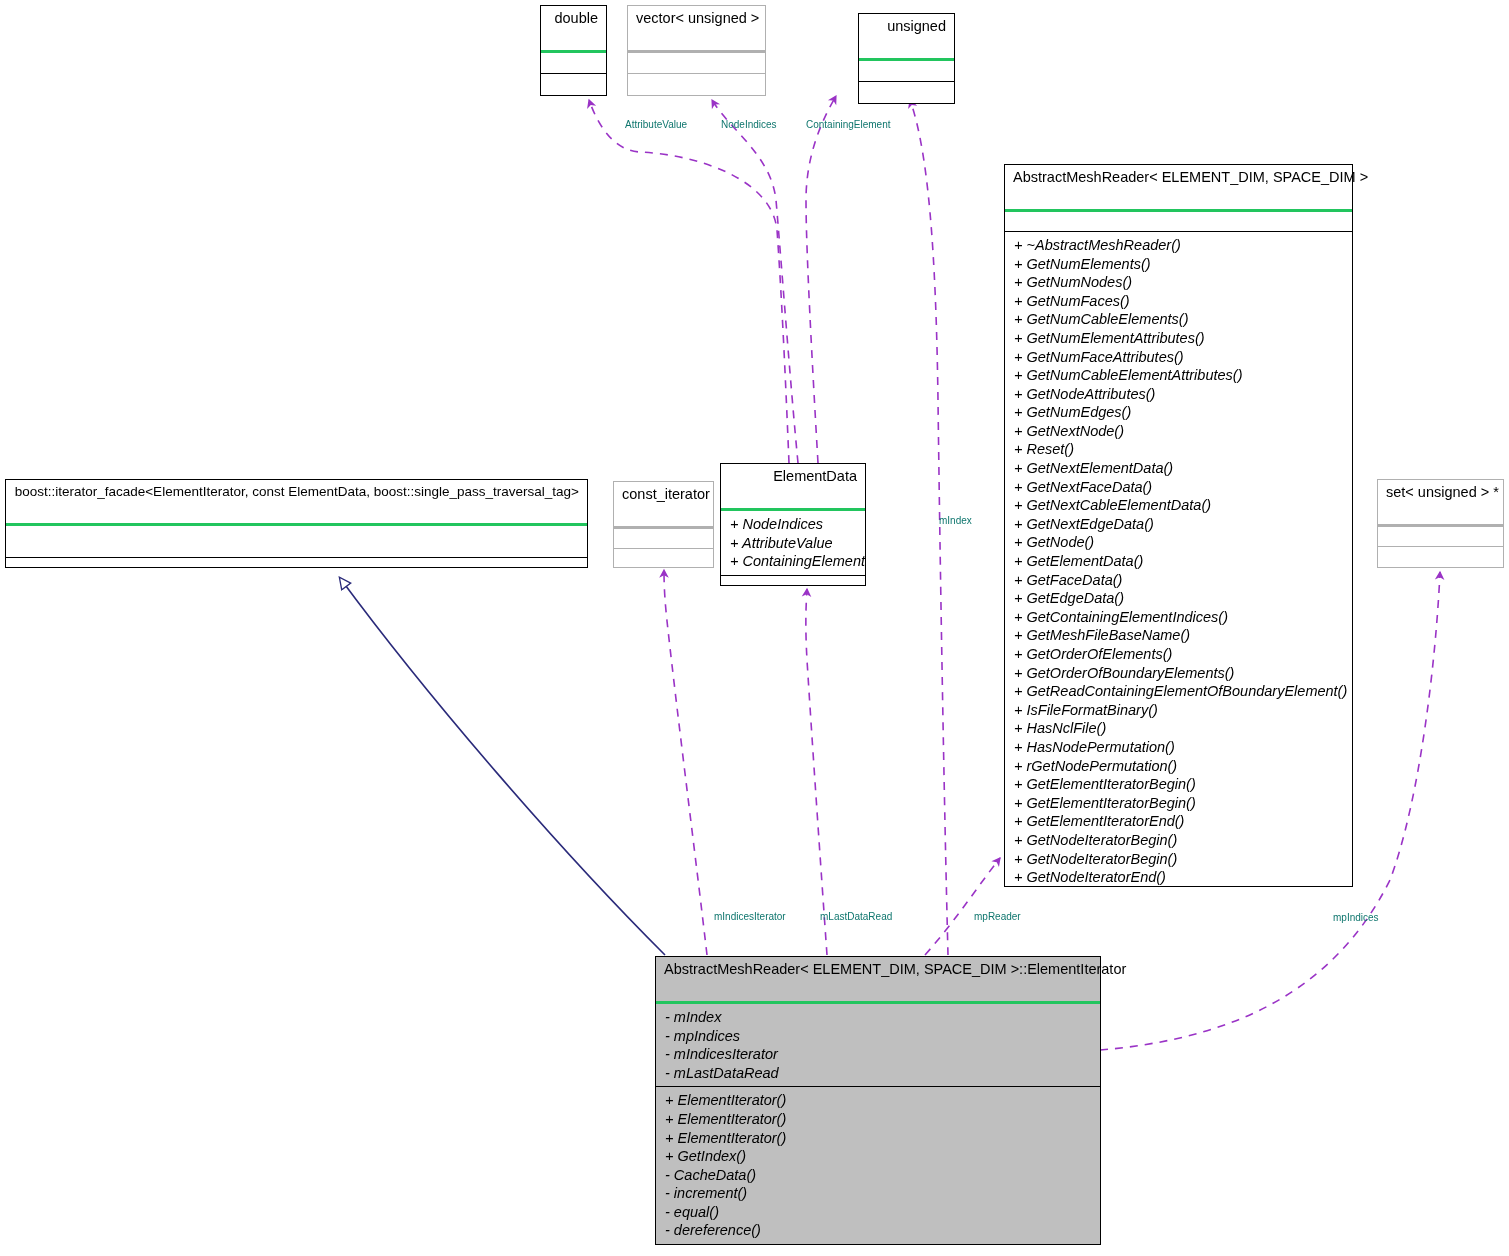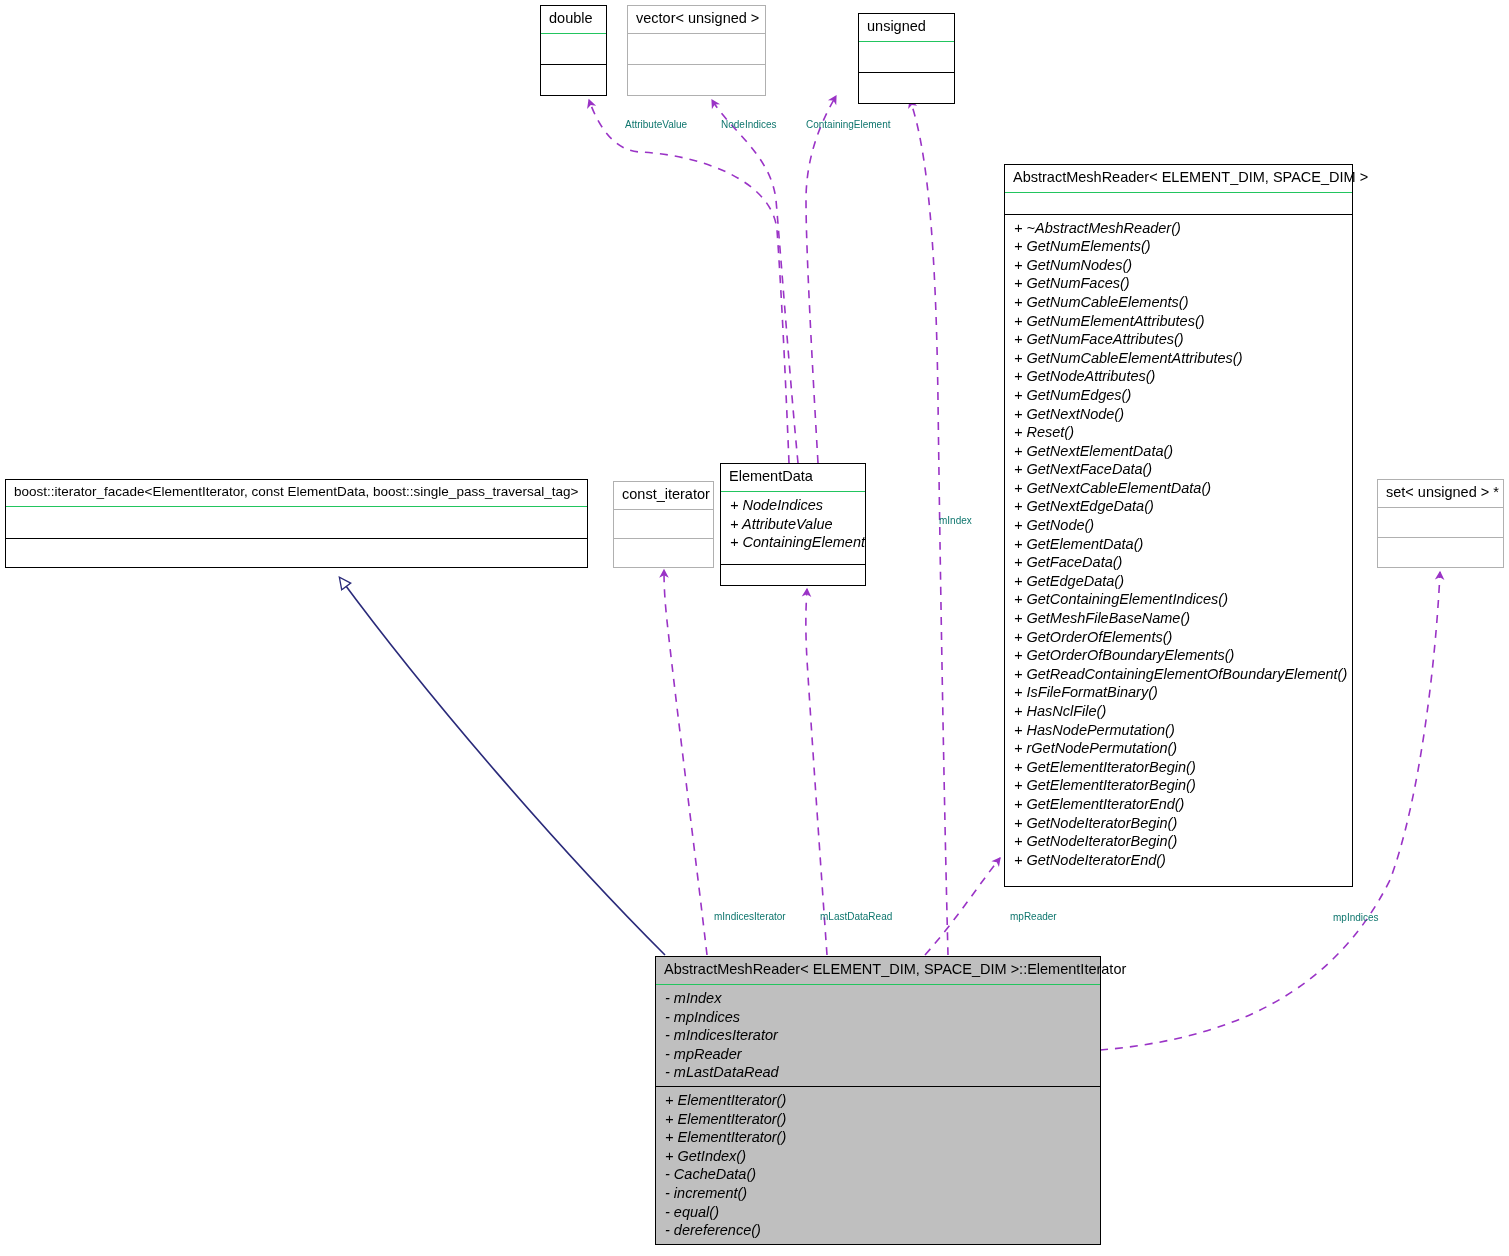--- a/index.html
+++ b/index.html
@@ -34,25 +34,25 @@
     flex-direction: column;
   }
   .umlbox.gray-border {
     border-color: #b0b0b0;
   }
   .umlbox.filled {
     background: #bfbfbf;
   }
   .umlbox .title {
     box-sizing: border-box;
-    text-align: left;
+    text-align: right;
     font-size: 14.5px;
     color: #000000;
-    padding: 5px 8px 6px 8px;
-    border-bottom: 1px solid #22c55e;
+    padding: 5px 8px 23px 8px;
+    border-bottom: 3px solid #22c55e;
     white-space: nowrap;
     line-height: 1.1;
   }
   .umlbox.gray-border .title {
     border-bottom-color: #b0b0b0;
   }
   .umlbox .compartment {
     box-sizing: border-box;
     flex: 1 1 auto;
     border-bottom: 1px solid #000000;
@@ -209,37 +209,36 @@
     <div class="compartment empty"></div>
     <div class="compartment empty"></div>
   </div>
 
   <div class="umlbox filled" style="left:655px; top:956px; width:446px; height:289px;">
     <div class="title">AbstractMeshReader&lt; ELEMENT_DIM, SPACE_DIM &gt;::ElementIterator</div>
     <div class="compartment">
         <div class="row">- mIndex</div>
         <div class="row">- mpIndices</div>
         <div class="row">- mIndicesIterator</div>
-        <div class="row">- mpReader</div>
         <div class="row">- mLastDataRead</div>
       </div>
     <div class="compartment">
         <div class="row">+ ElementIterator()</div>
         <div class="row">+ ElementIterator()</div>
         <div class="row">+ ElementIterator()</div>
         <div class="row">+ GetIndex()</div>
         <div class="row">- CacheData()</div>
         <div class="row">- increment()</div>
         <div class="row">- equal()</div>
         <div class="row">- dereference()</div>
       </div>
   </div>
 
   <div class="edge-label" style="left:625px; top:120px;">AttributeValue</div>
   <div class="edge-label" style="left:721px; top:120px;">NodeIndices</div>
   <div class="edge-label" style="left:806px; top:120px;">ContainingElement</div>
   <div class="edge-label" style="left:939px; top:516px;">mIndex</div>
   <div class="edge-label" style="left:714px; top:912px;">mIndicesIterator</div>
   <div class="edge-label" style="left:820px; top:912px;">mLastDataRead</div>
-  <div class="edge-label" style="left:974px; top:912px;margin-left:36px;">mpReader</div>
+  <div class="edge-label" style="left:974px; top:912px;">mpReader</div>
   <div class="edge-label" style="left:1333px; top:913px;">mpIndices</div>
 
 </div>
 
 </body></html>

